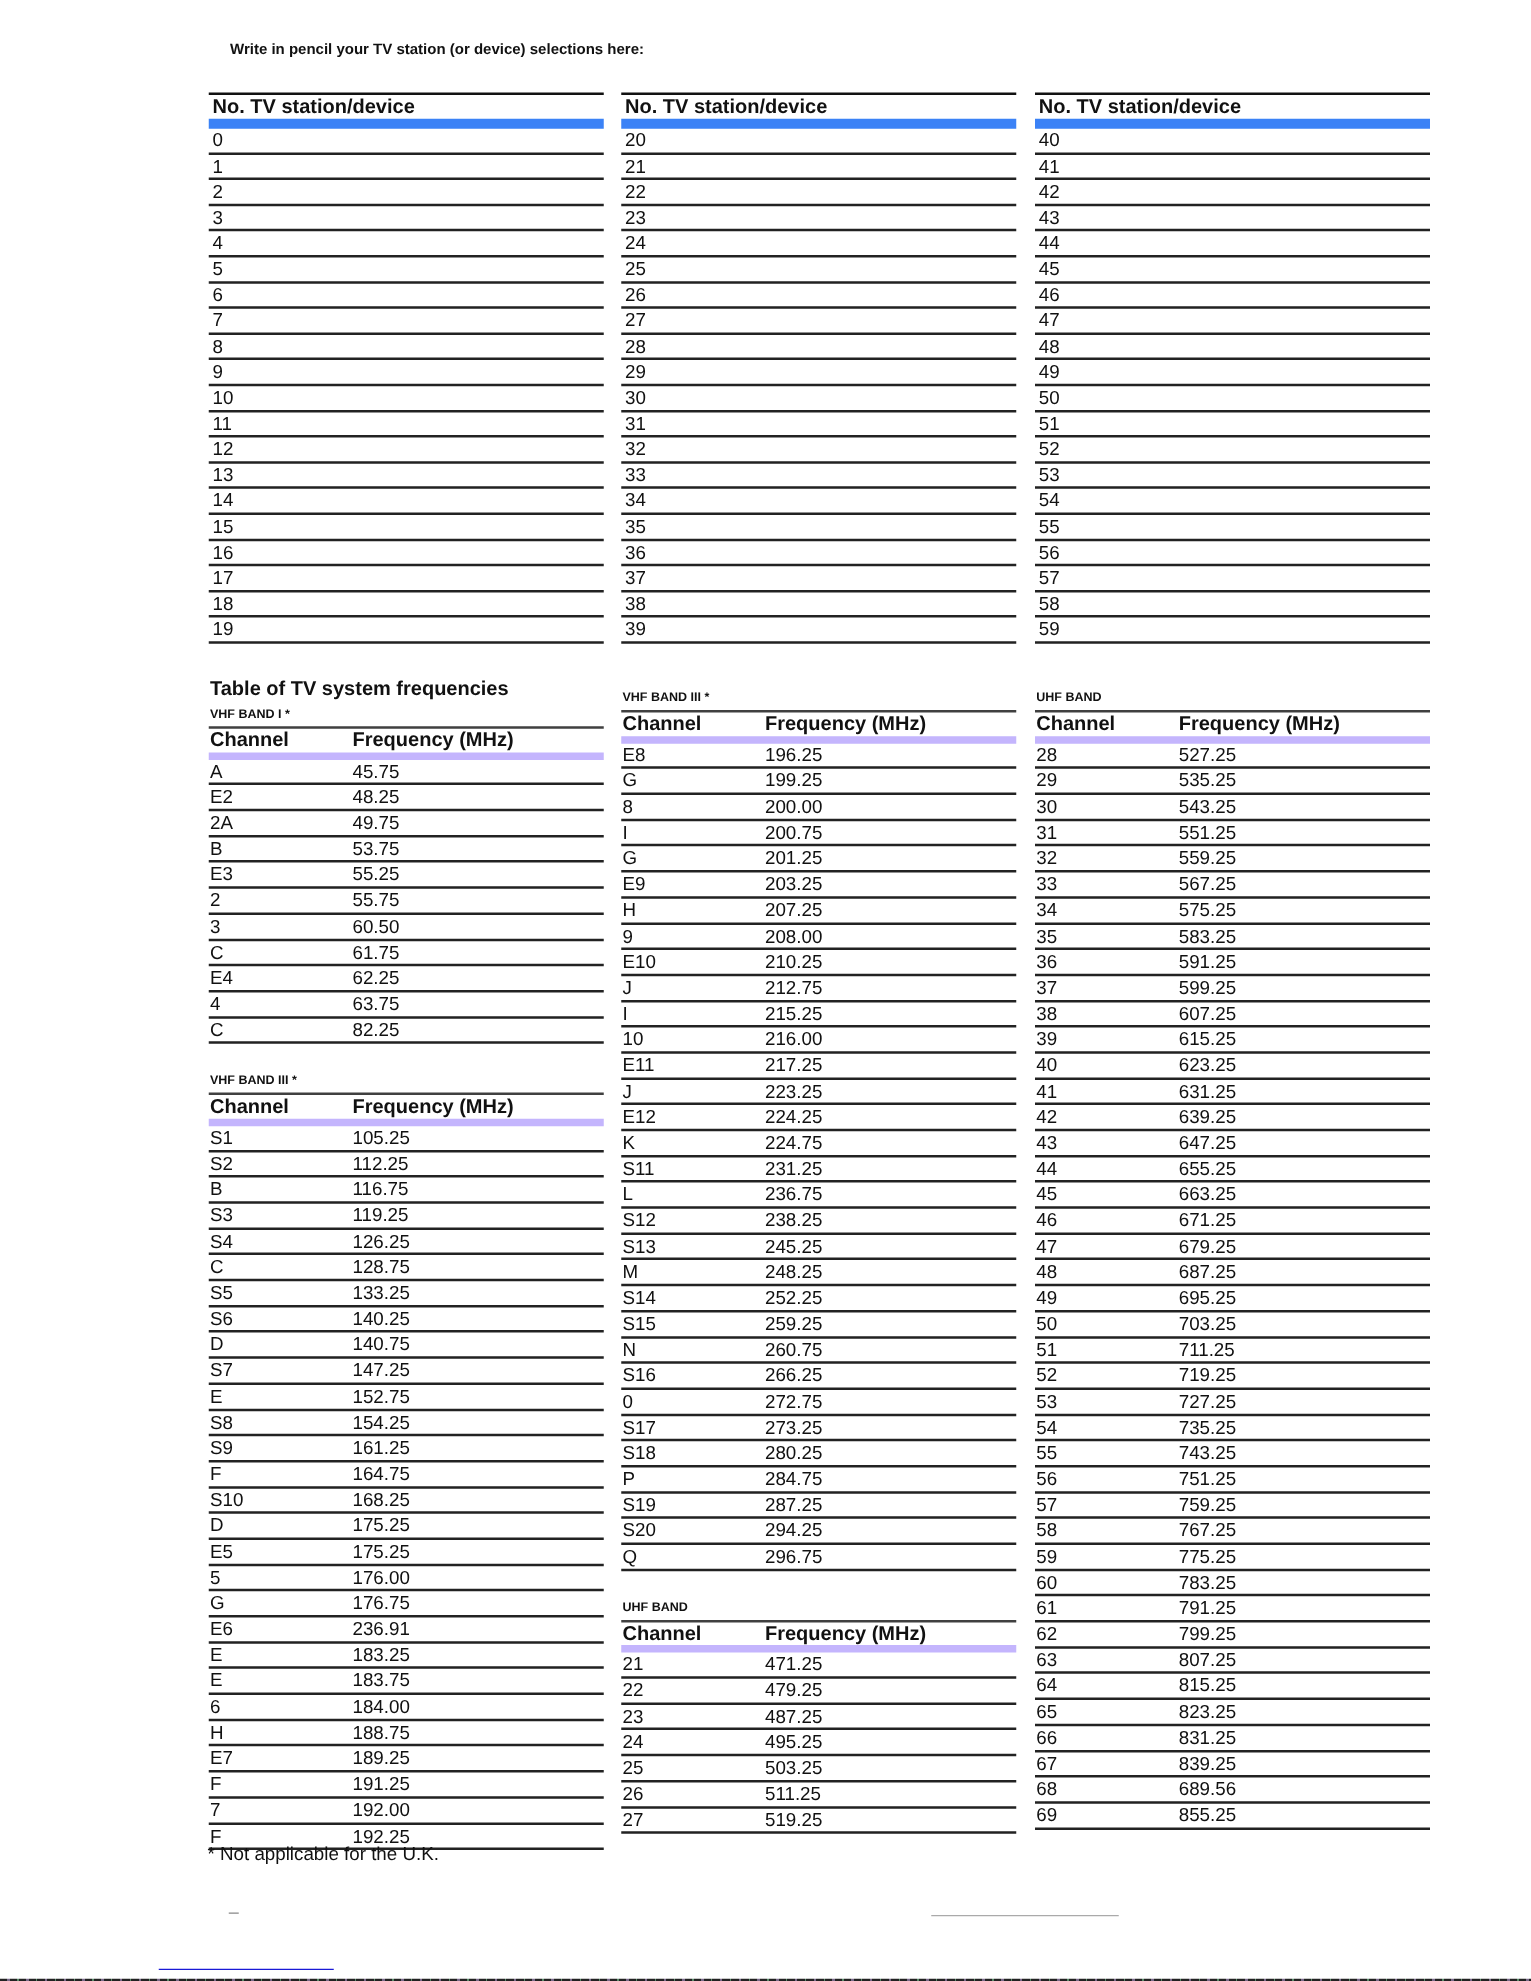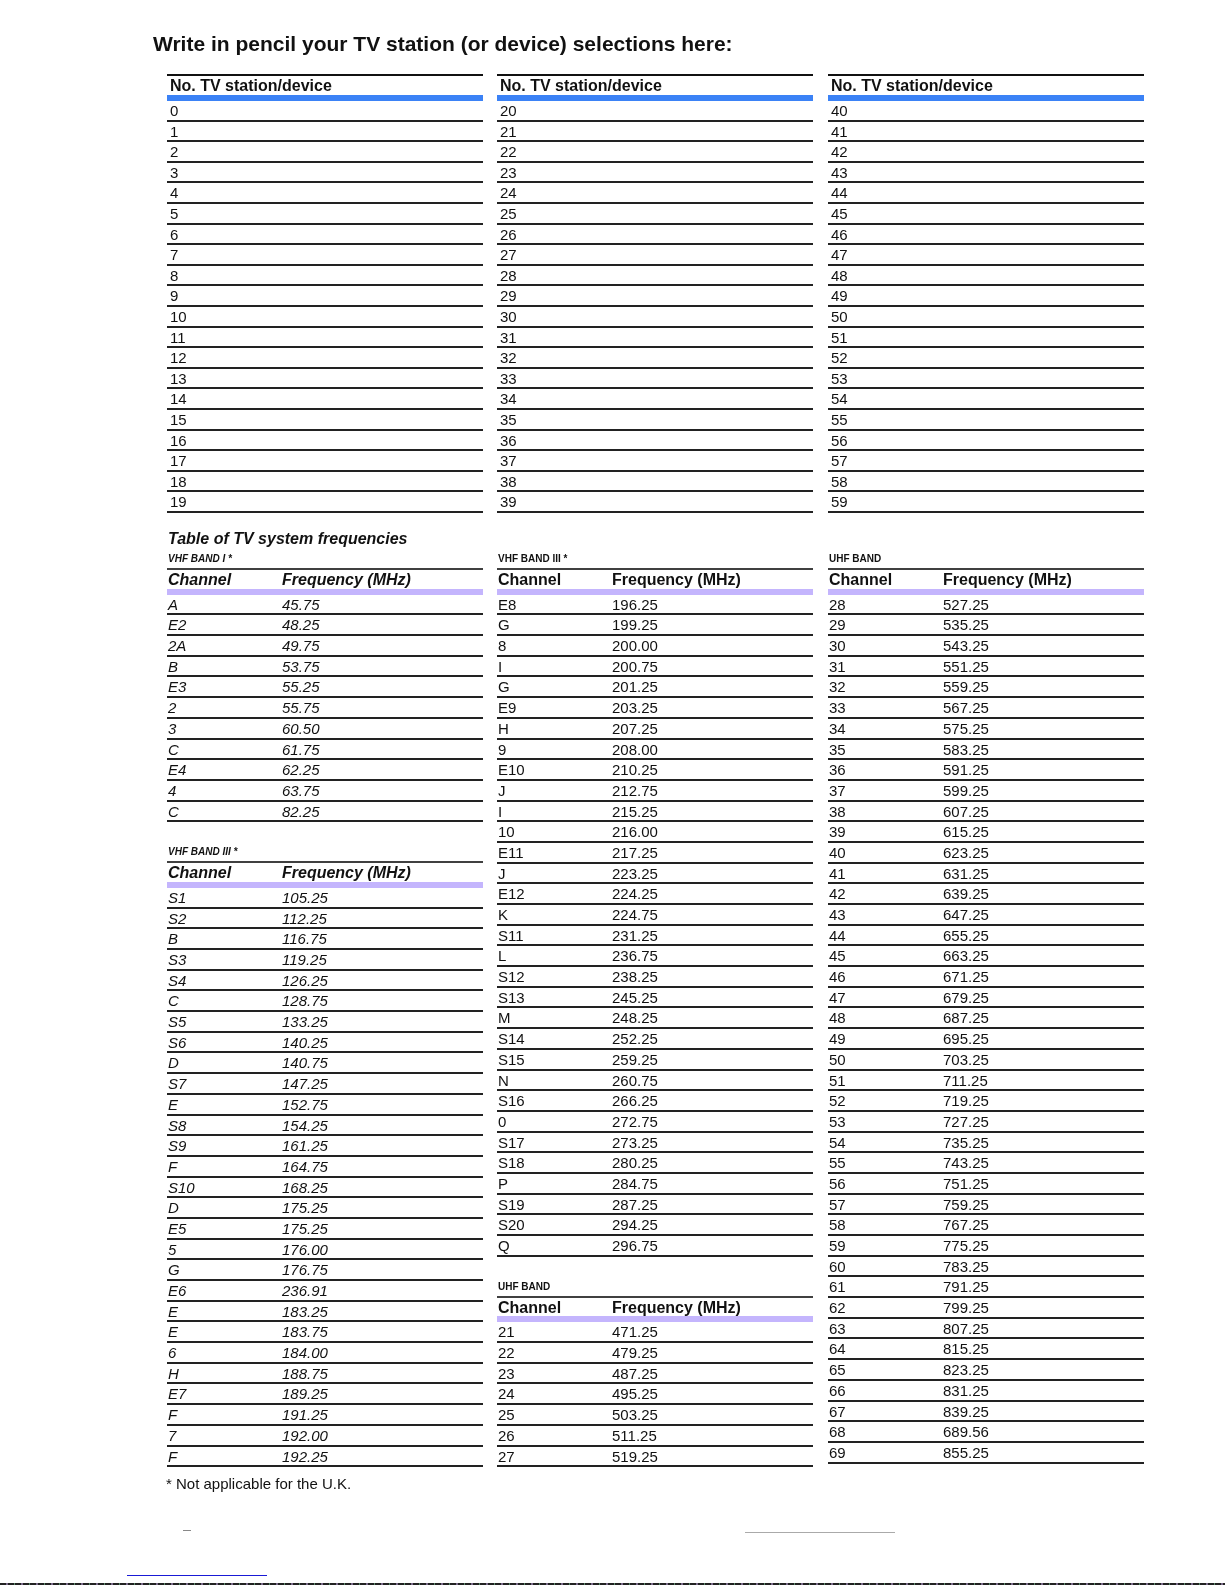--- a/index.html
+++ b/index.html
@@ -2,28 +2,28 @@
 <html><head>
 <meta charset="utf-8">
 <style>
   html, body { margin: 0; padding: 0; }
   body {
     width: 1225px; height: 1585px; position: relative; overflow: hidden;
     background: #ffffff; color: #111111;
     font-family: "Liberation Sans", sans-serif;
   }
   .page-title {
-    position: absolute; left: 153px; top: 32px;
-    font-size: 21px; font-weight: bold; letter-spacing: 0px;
+    position: absolute; left: 184px; top: 32px;
+    font-size: 12px; font-weight: bold; letter-spacing: 0px;
   }
   .col { position: absolute; width: 316px; }
   .rule-top { border-top: 2px solid #111; }
   .sel-table .hdr {
     height: 19px; line-height: 19px; font-size: 16px; font-weight: bold;
-    border-bottom: 6px solid #3b82f6; padding-left: 3px; margin-top: 0px;
+    border-bottom: 8px solid #3b82f6; padding-left: 3px; margin-top: 0px;
   }
   .sel-table .row {
     height: 18.6px; line-height: 20px; font-size: 15px;
     border-bottom: 2px solid #222; padding-left: 3px; box-sizing: content-box;
   }
   .section-title {
     font-size: 16px; font-weight: bold; height: 20px; line-height: 20px;
     padding-left: 1px;
   }
   .band-title {
@@ -127,21 +127,21 @@
       <div class="row"><span>53</span></div>
       <div class="row"><span>54</span></div>
       <div class="row"><span>55</span></div>
       <div class="row"><span>56</span></div>
       <div class="row"><span>57</span></div>
       <div class="row"><span>58</span></div>
       <div class="row"><span>59</span></div>
     </div>
 </div>
 
-<div class="col" style="left:167px; top:529px;font-style:italic;">
+<div class="col" style="left:167px; top:542px;">
   <div class="section-title">Table of TV system frequencies</div>
   <div class="band-title">VHF BAND I *</div>
   <div class="freq-table">
       <div class="hdr">
         <span class="c-ch">Channel</span>
         <span class="c-fr">Frequency (MHz)</span>
       </div>
       <div class="row">
         <span class="c-ch">A</span>
         <span class="c-fr">45.75</span>

